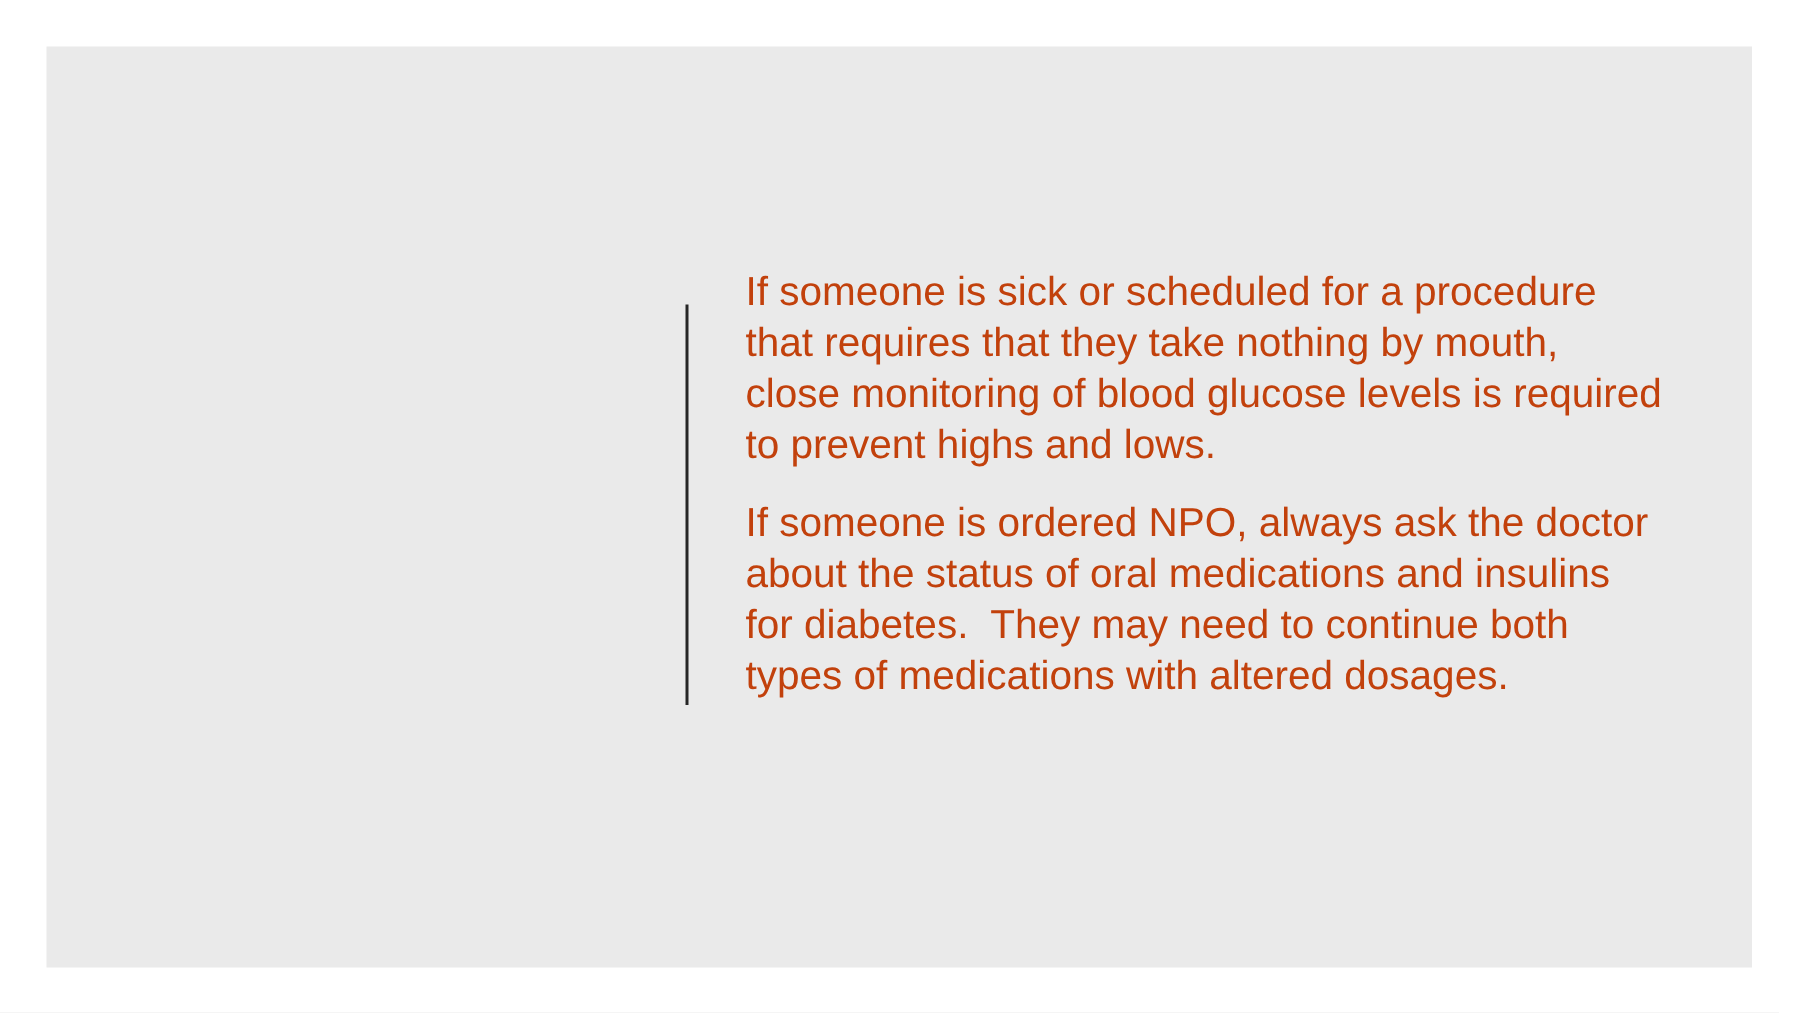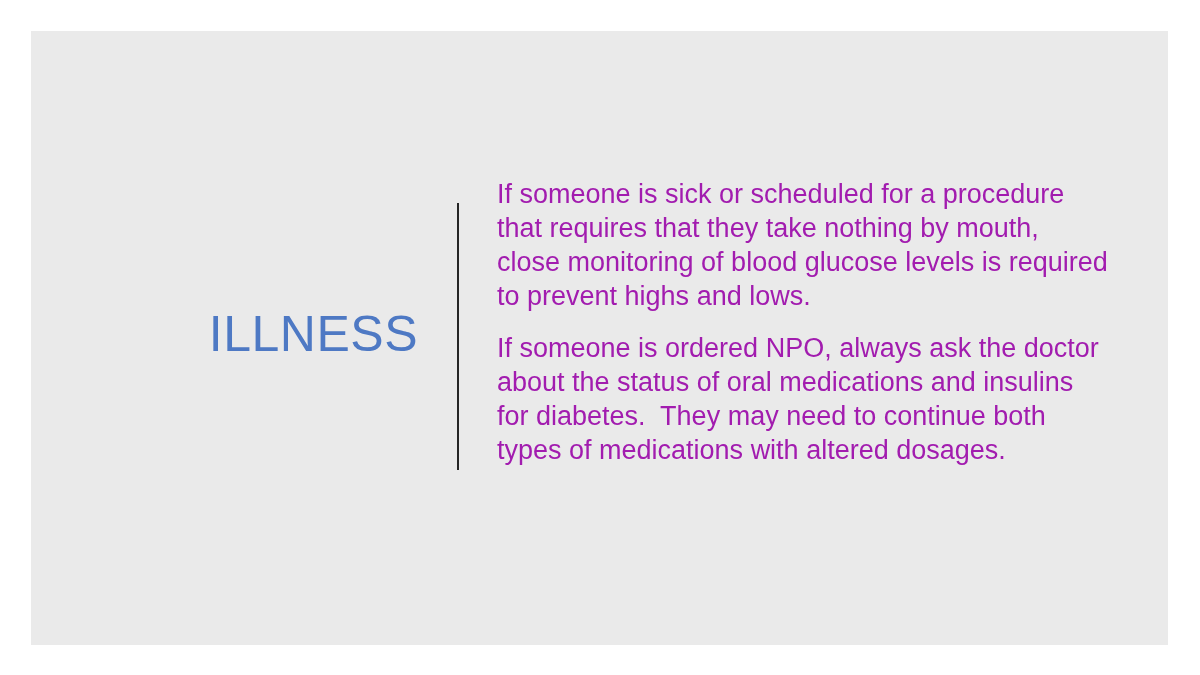--- a/index.html
+++ b/index.html
@@ -62,38 +62,37 @@
     left: 497px;
     top: 177px;
     width: 612px;
   }
 
   .body-paragraph {
     font-family: "Liberation Sans", sans-serif;
     font-size: 27px;
     font-weight: 400;
     line-height: 34px;
-    color: #a21caf;
+    color: #c2410c;
     margin: 0;
     white-space: pre-wrap;
   }
 
   
   .body-paragraph + .body-paragraph {
     margin-top: 18px;
   }
 </style>
 </head>
 <body>
 
 <div id="slide-root">
 
   <div id="slide-surface"></div>
 
-  <div id="slide-title">ILLNESS</div>
 
   <div id="vertical-rule"></div>
 
   <div id="body-column">
     <p class="body-paragraph">If someone is sick or scheduled for a procedure that requires that they take nothing by mouth, close monitoring of blood glucose levels is required to prevent highs and lows.</p>
     <p class="body-paragraph">If someone is ordered NPO, always ask the doctor about the status of oral medications and insulins for diabetes.  They may need to continue both types of medications with altered dosages.</p>
   </div>
 
 </div>
 

